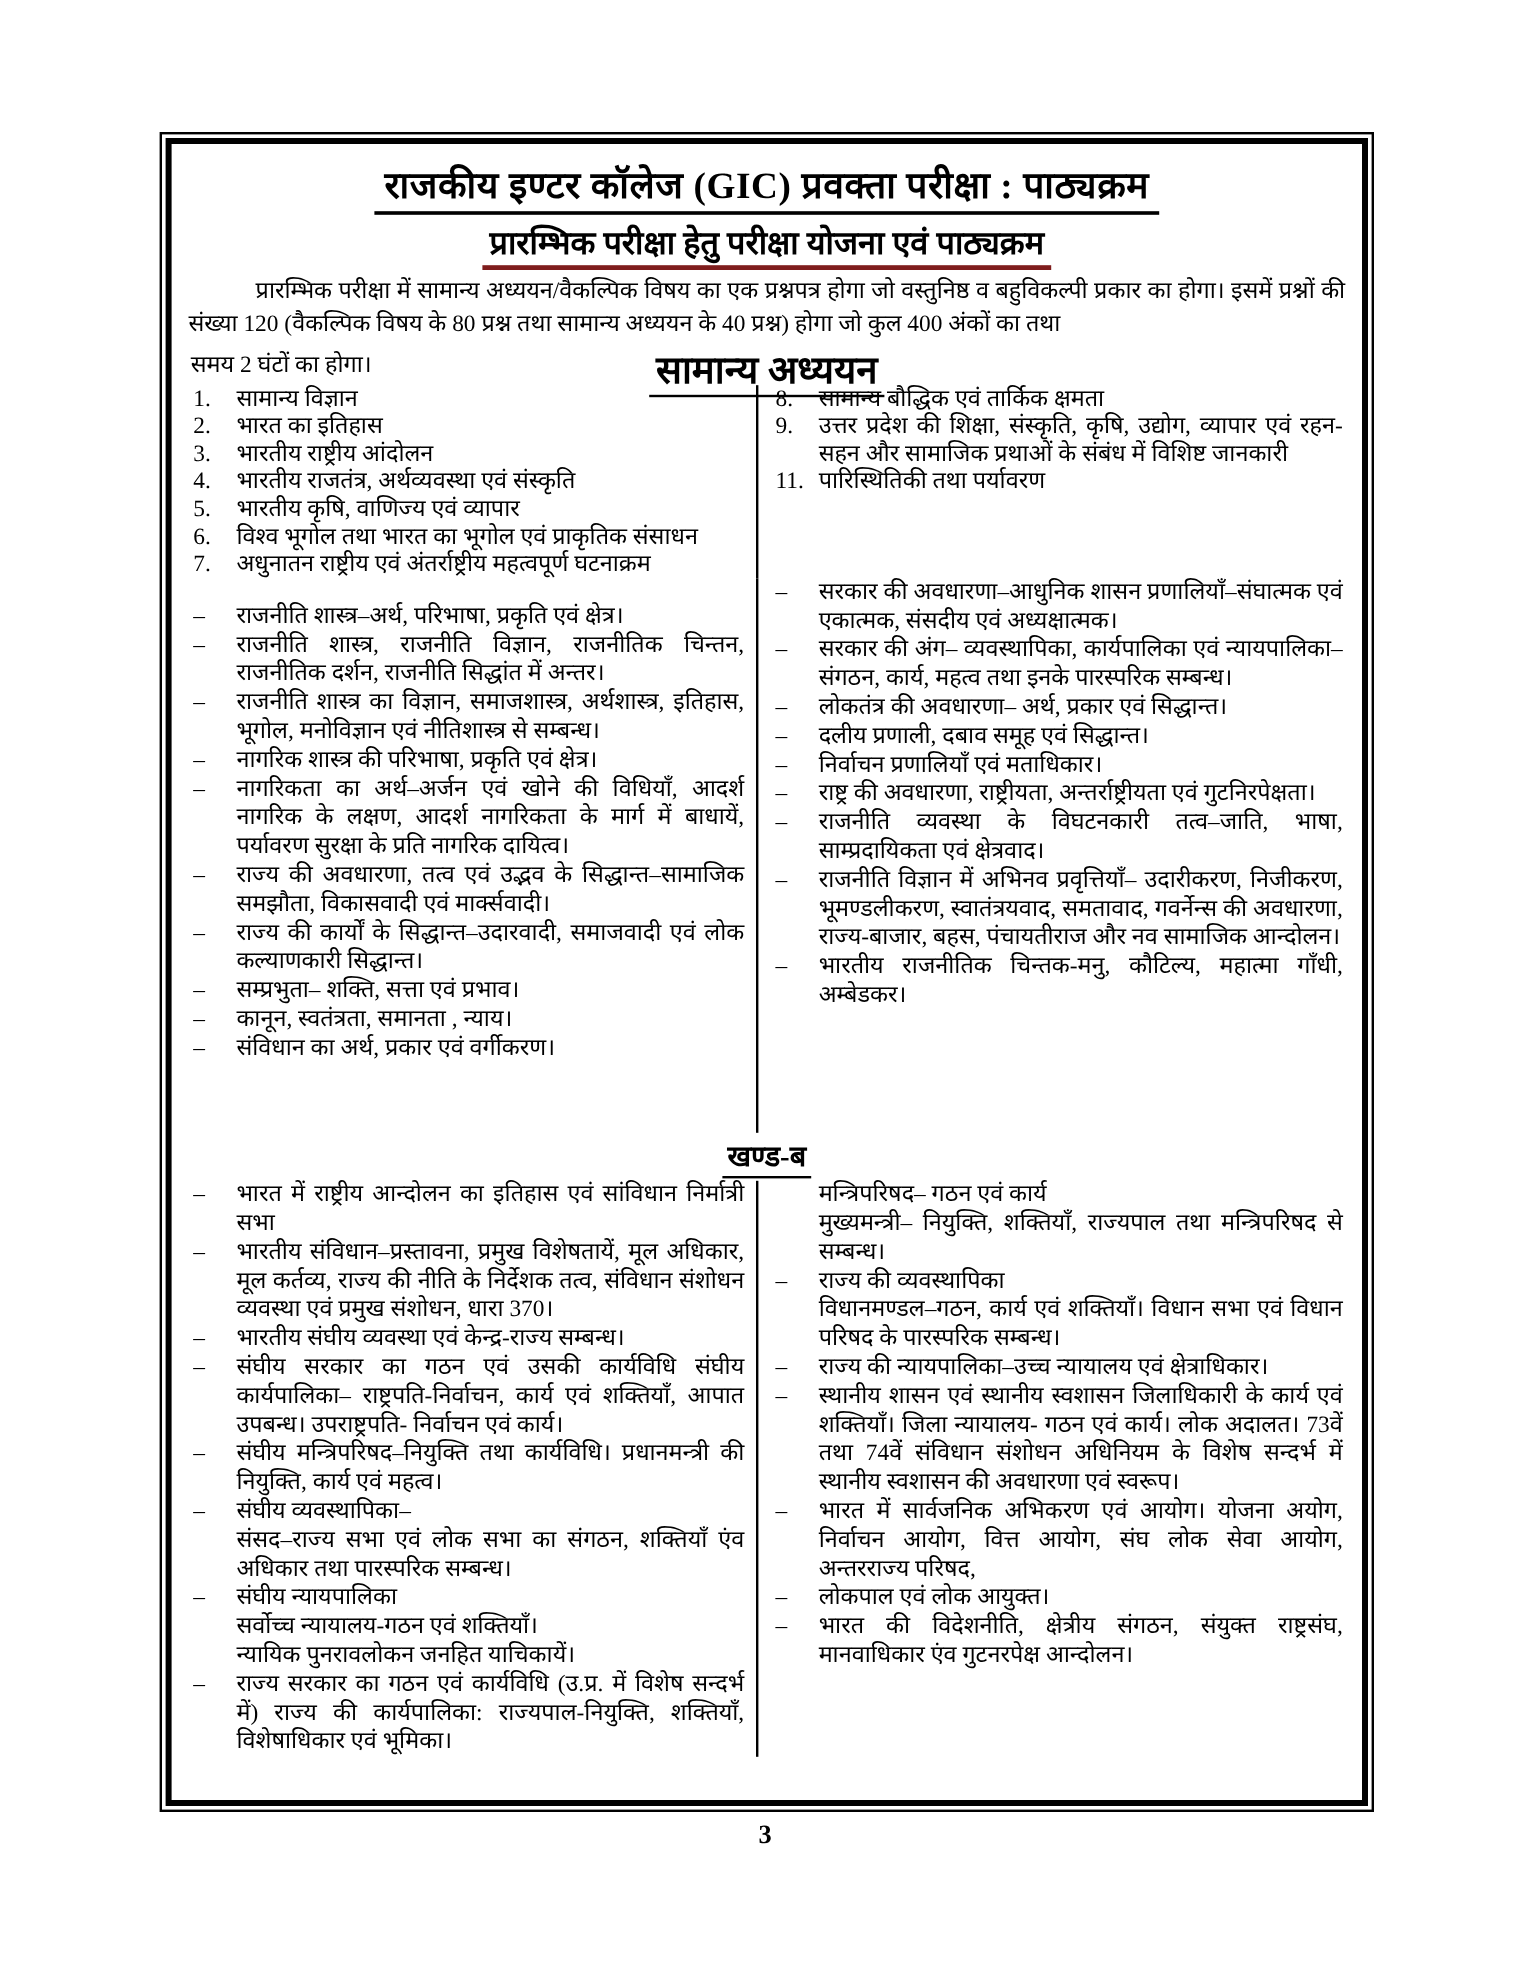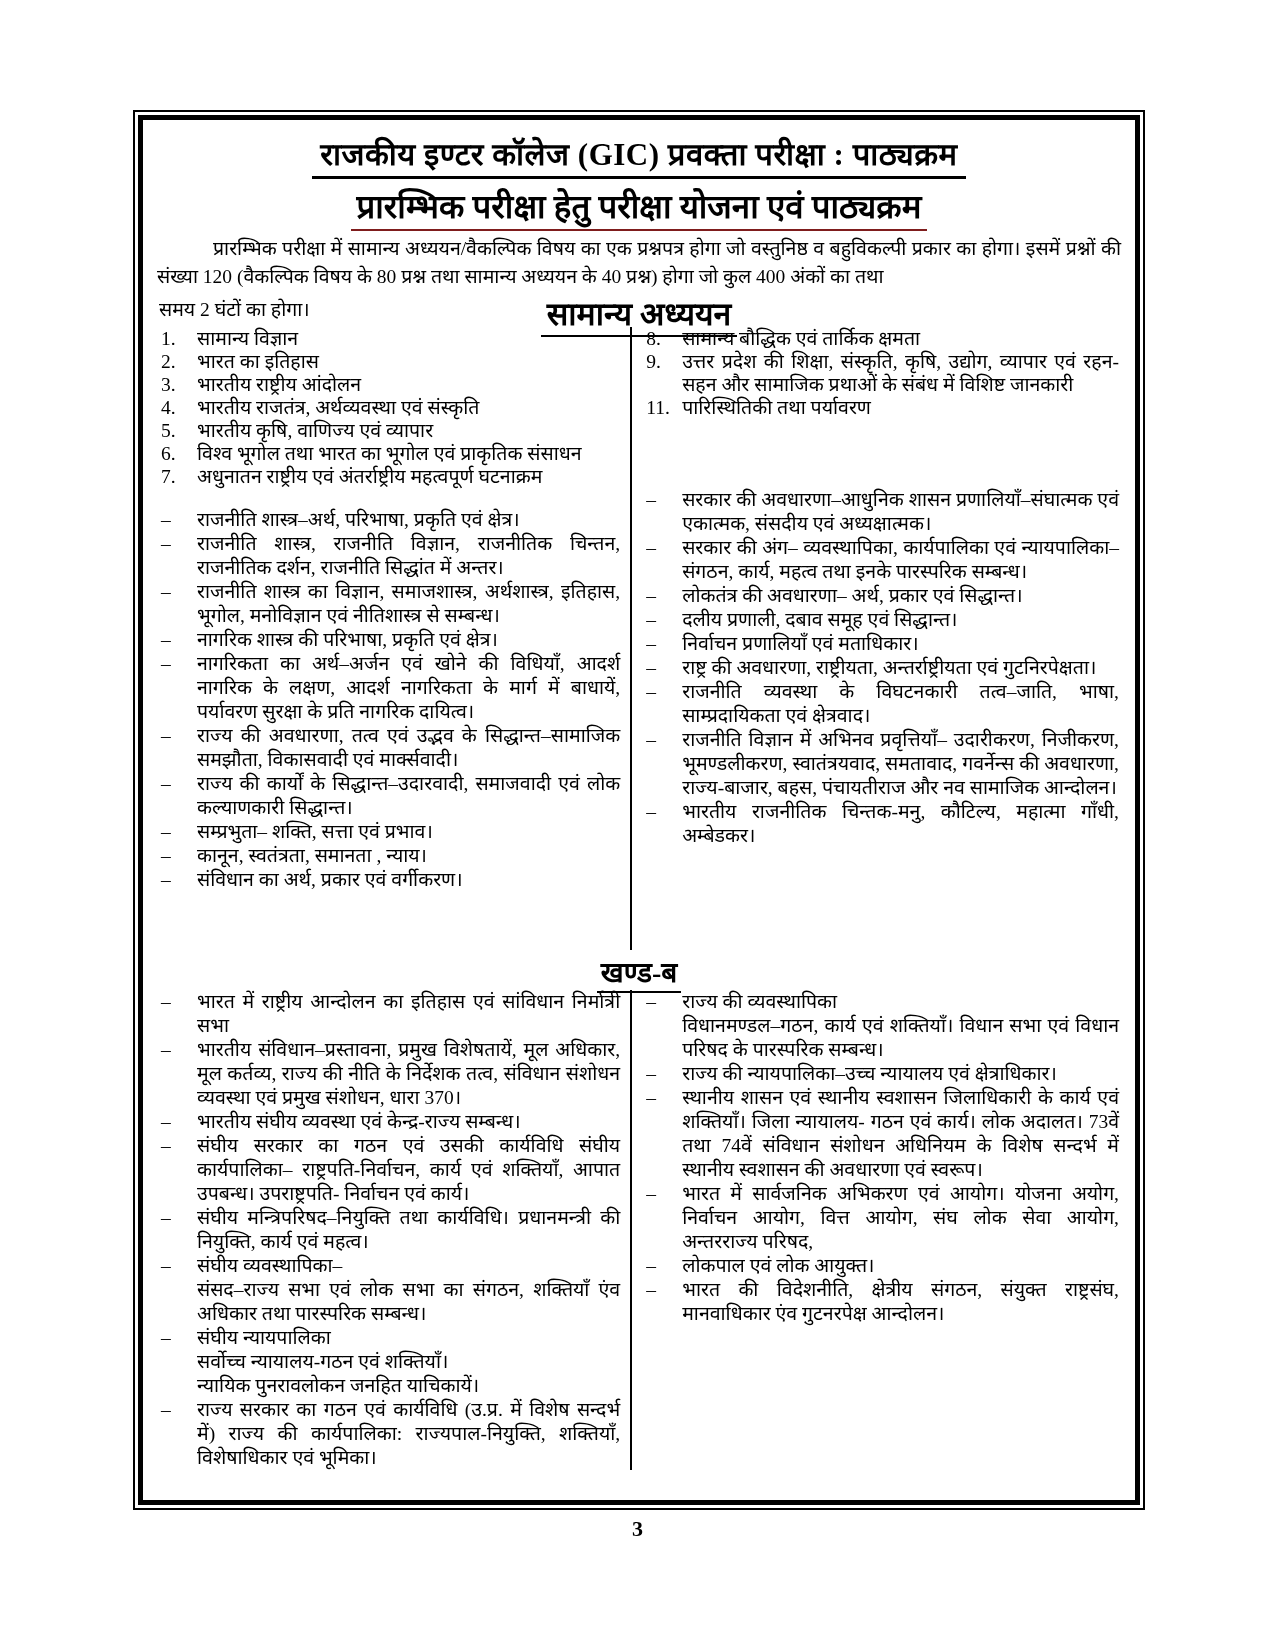--- a/index.html
+++ b/index.html
@@ -34,22 +34,22 @@
   .doc-title .t {
     display: inline-block;
     font-size: 31px; font-weight: bold;
     border-bottom: 3px solid #000;
     padding: 0 8px 2px 8px;
     letter-spacing: 0.5px;
   }
   .doc-subtitle { text-align: center; margin: 4px 0 2px 0; }
   .doc-subtitle .t {
     display: inline-block;
-    font-size: 33px; font-weight: bold;
-    border-bottom: 2px solid #7f1d1d;
+    font-size: 27px; font-weight: bold;
+    border-bottom: 4px solid #7f1d1d;
     padding: 0 6px 1px 6px;
   }
 
   .intro {
     font-size: 19.5px;
     line-height: 28px;
     text-align: justify;
     text-indent: 56px;
     margin: 4px 4px 0 4px;
   }
@@ -99,21 +99,21 @@
   .center-heading .hd-plain {
     font-size: 22px; font-weight: bold;
   }
   .center-heading .hd-underline {
     display: inline-block;
     font-size: 24px; font-weight: bold;
     border-bottom: 2px solid #000;
     padding: 0 4px 1px 4px;
   }
   .khand-b-row { height: 38px; margin-top: 2px; }
-  .khand-b-row .hd-underline { font-size: 28px; text-align: right; }
+  .khand-b-row .hd-underline { font-size: 24px; text-align: right; }
 
   #section-a-left { padding-top: 20px; }
   #section-a .cols-inner { min-height: 462px; }
 
   .page-number {
     position: absolute; left: 0; top: 1516px;
     width: 1275px; text-align: center;
     font-size: 22px; font-weight: bold;
   }
 </style>
@@ -312,20 +312,25 @@
 सर्वोच्च न्यायालय-गठन एवं शक्तियाँ।
 न्यायिक पुनरावलोकन जनहित याचिकायें।</span>
               </div>
               <div class="li-row">
                 <span class="li-marker">–</span>
                 <span class="li-text">राज्य सरकार का गठन एवं कार्यविधि (उ.प्र. में विशेष सन्दर्भ में) राज्य की कार्यपालिका: राज्यपाल-नियुक्ति, शक्तियाँ, विशेषाधिकार एवं भूमिका।</span>
               </div>
             </div>
           <div class="col-right">
               <div class="li-row">
+                <span class="li-marker"></span>
+                <span class="li-text">मन्त्रिपरिषद– गठन एवं कार्य
+मुख्यमन्त्री– नियुक्ति, शक्तियाँ, राज्यपाल तथा मन्त्रिपरिषद से सम्बन्ध।</span>
+              </div>
+              <div class="li-row">
                 <span class="li-marker">–</span>
                 <span class="li-text">राज्य की व्यवस्थापिका
 विधानमण्डल–गठन, कार्य एवं शक्तियाँ। विधान सभा एवं विधान परिषद के पारस्परिक सम्बन्ध।</span>
               </div>
               <div class="li-row">
                 <span class="li-marker">–</span>
                 <span class="li-text">राज्य की न्यायपालिका–उच्च न्यायालय एवं क्षेत्राधिकार।</span>
               </div>
               <div class="li-row">
                 <span class="li-marker">–</span>

